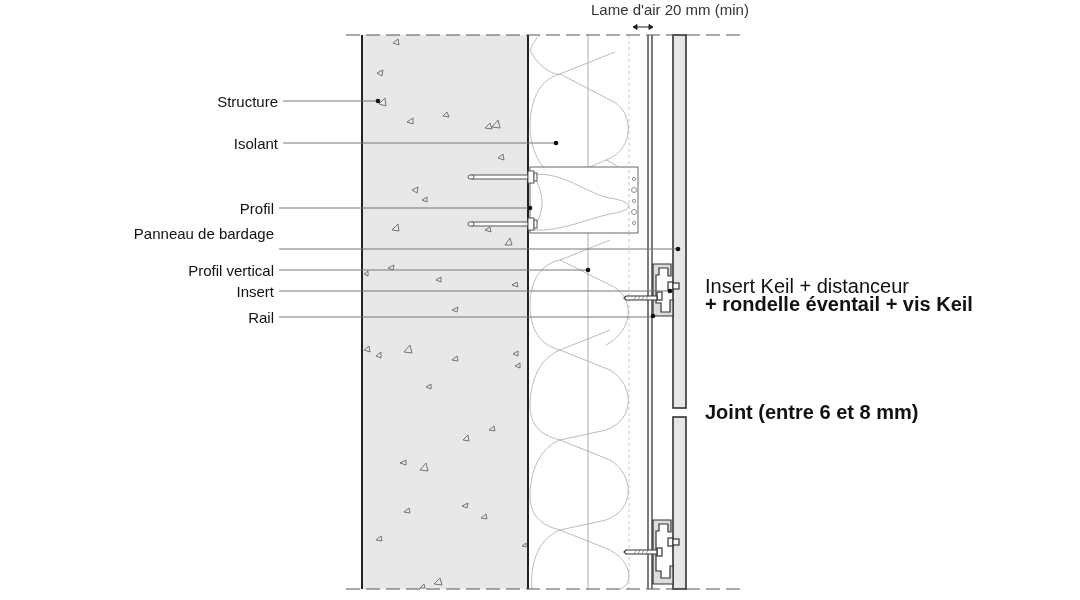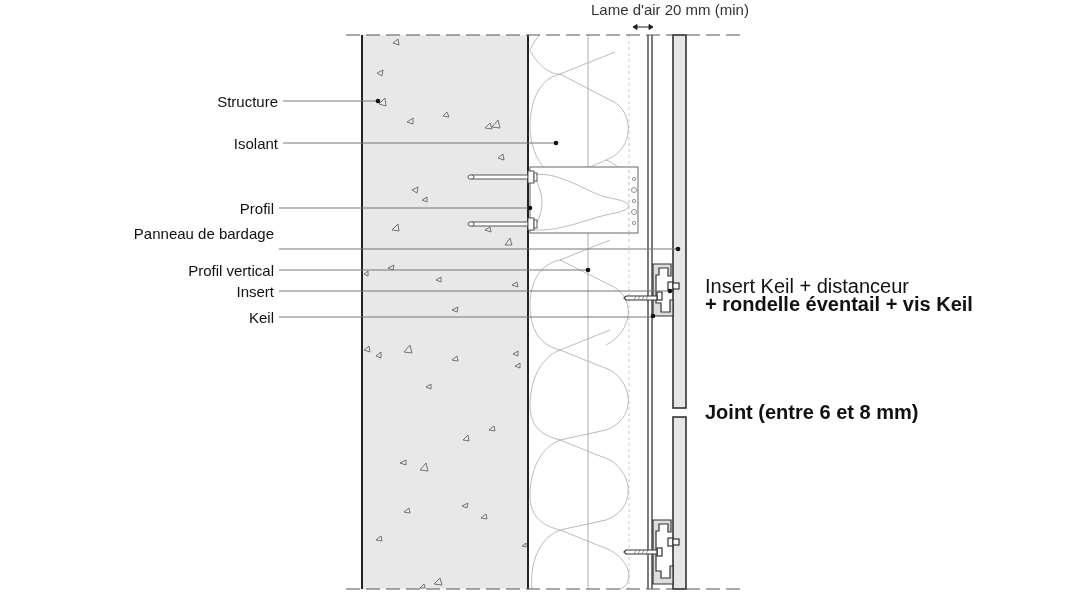--- a/index.html
+++ b/index.html
@@ -177,17 +177,17 @@
 </svg>
 
 <div class="lbl top-lbl" style="left:591px; top:1px;">Lame d'air 20 mm (min)</div>
 
 <div class="lbl right" style="right:802px; top:93px;">Structure</div>
 <div class="lbl right" style="right:802px; top:135px;">Isolant</div>
 <div class="lbl right" style="right:806px; top:200px;">Profil</div>
 <div class="lbl right" style="right:806px; top:225px;">Panneau de bardage</div>
 <div class="lbl right" style="right:806px; top:262px;">Profil vertical</div>
 <div class="lbl right" style="right:806px; top:283px;">Insert</div>
-<div class="lbl right" style="right:806px; top:309px;">Keil</div>
+<div class="lbl right" style="right:806px; top:309px;">Rail</div>
 
 <div class="lbl r-lbl" style="left:705px; top:278px;">Insert Keil + distanceur</div>
 <div class="lbl r-lbl" style="left:705px; top:296px;font-weight:bold;">+ rondelle éventail + vis Keil</div>
 <div class="lbl r-lbl" style="left:705px; top:404px;font-weight:bold;">Joint (entre 6 et 8 mm)</div>
 
 </body></html>

